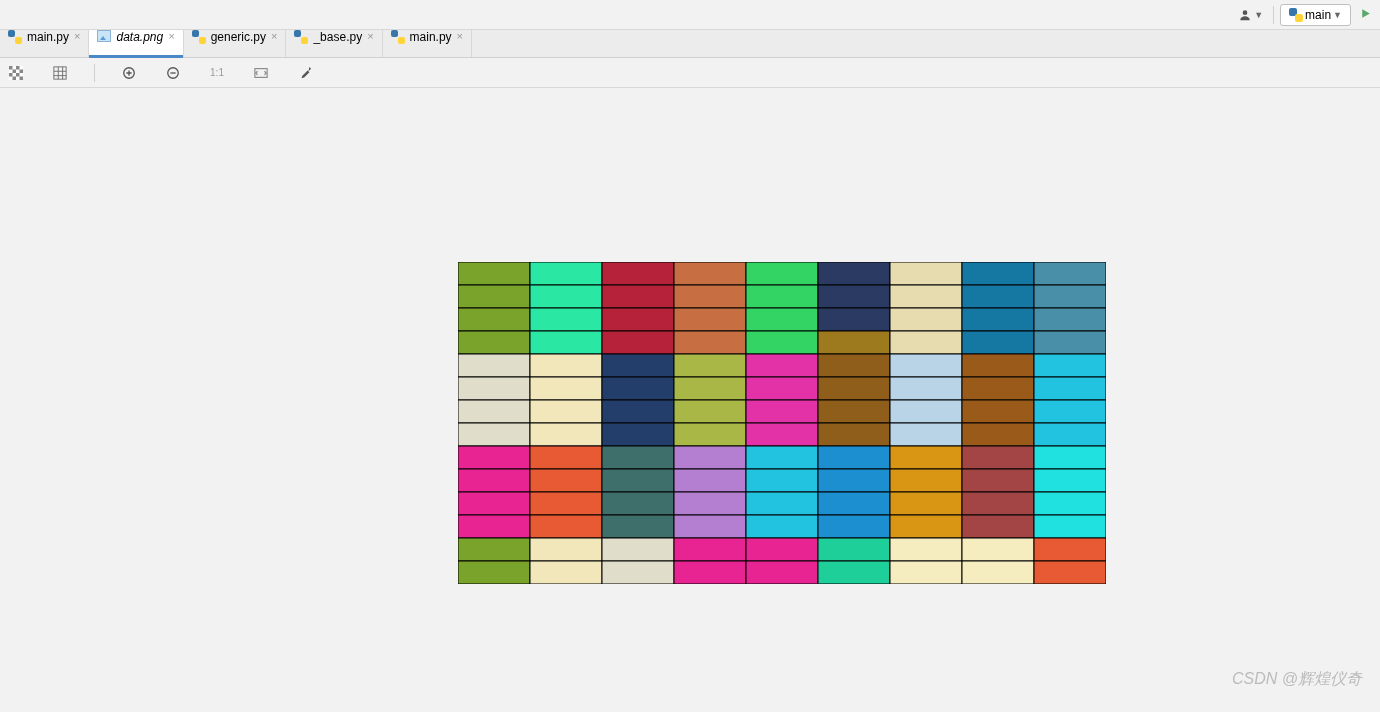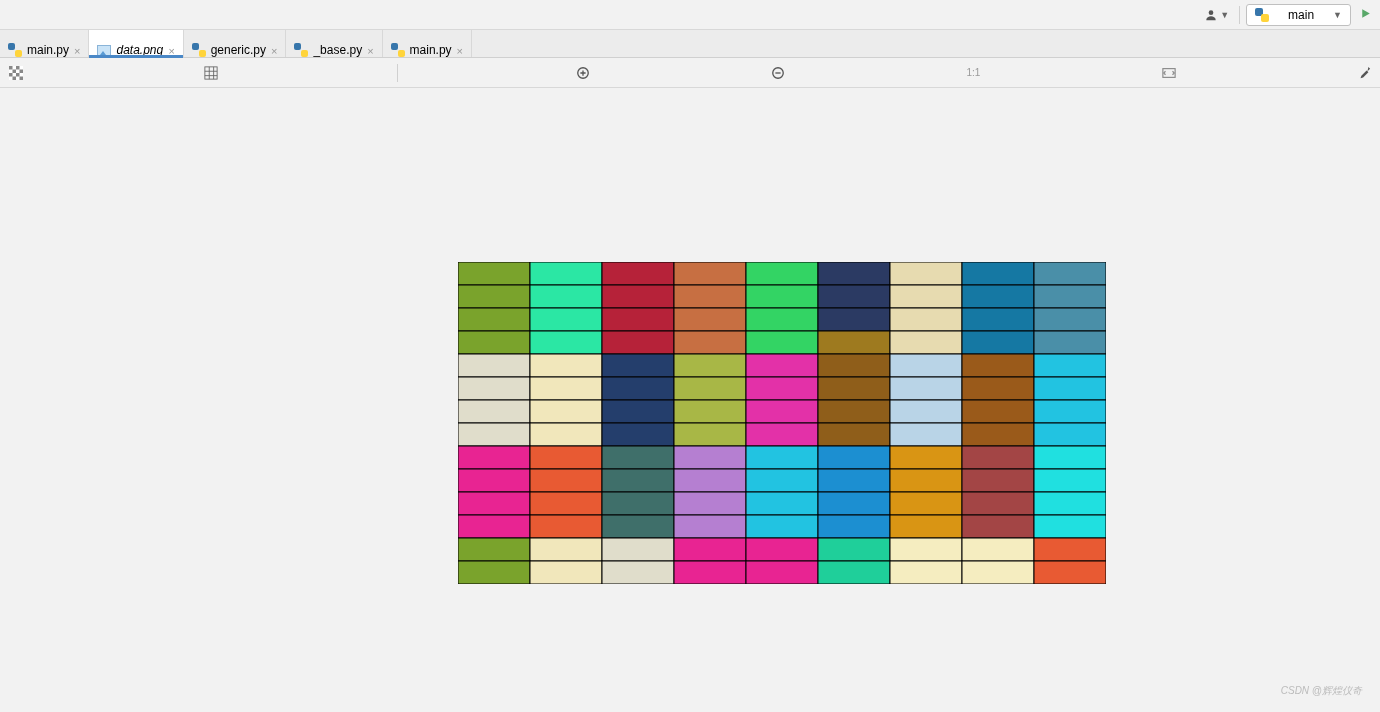--- a/index.html
+++ b/index.html
@@ -30,21 +30,21 @@
   color: #555;
   cursor: pointer;
 }
 .run-config {
   background: #fff;
   border: 1px solid #c0c0c0;
   border-radius: 3px;
   padding: 3px 8px;
   display: inline-flex;
   align-items: center;
-  gap: 19px;
+  gap: 2px;
   cursor: pointer;
 }
 .py-icon {
   position: relative;
   width: 14px;
   height: 14px;
   display: inline-block;
 }
 .py-icon::before, .py-icon::after {
   content: "";
@@ -68,21 +68,21 @@
 }
 .tabs {
   height: 28px;
   background: #ececec;
   border-bottom: 1px solid #d0d0d0;
   display: flex;
   align-items: stretch;
 }
 .tab {
   display: flex;
-  align-items: flex-end;
+  align-items: flex-start;
   gap: 5px;
   padding: 0 8px;
   border-right: 1px solid #d8d8d8;
   background: #ececec;
   cursor: pointer;
   position: relative;
 }
 .tab.active {
   background: #fff;
   font-style: italic;
@@ -129,21 +129,20 @@
   border-right: 3px solid transparent;
   border-bottom: 4px solid #5a9bd4;
 }
 .img-toolbar {
   height: 30px;
   border-bottom: 1px solid #d8d8d8;
   display: flex;
   align-items: center;
   padding: 0 6px;
   gap: 24px;
-  justify-content: space-between;
 }
 .tool-btn {
   width: 20px; height: 20px;
   display: inline-flex;
   align-items: center;
   justify-content: center;
   color: #555;
   cursor: pointer;
   font-size: 13px;
 }
@@ -159,23 +158,23 @@
   position: relative;
 }
 #heatmap {
   position: absolute;
   left: 458px;
   top: 174px;
 }
 .watermark {
   position: absolute;
   right: 18px;
-  bottom: 14px;
+  bottom: 22px;
   color: rgba(120,120,120,0.45);
-  font-size: 10px;
+  font-size: 16px;
   font-style: italic;
   text-align: center;
 }
 .chevron { font-size: 9px; color: #666; }
 </style>
 </head>
 <body>
 
 <div class="top-toolbar">
   <span class="user-btn">

